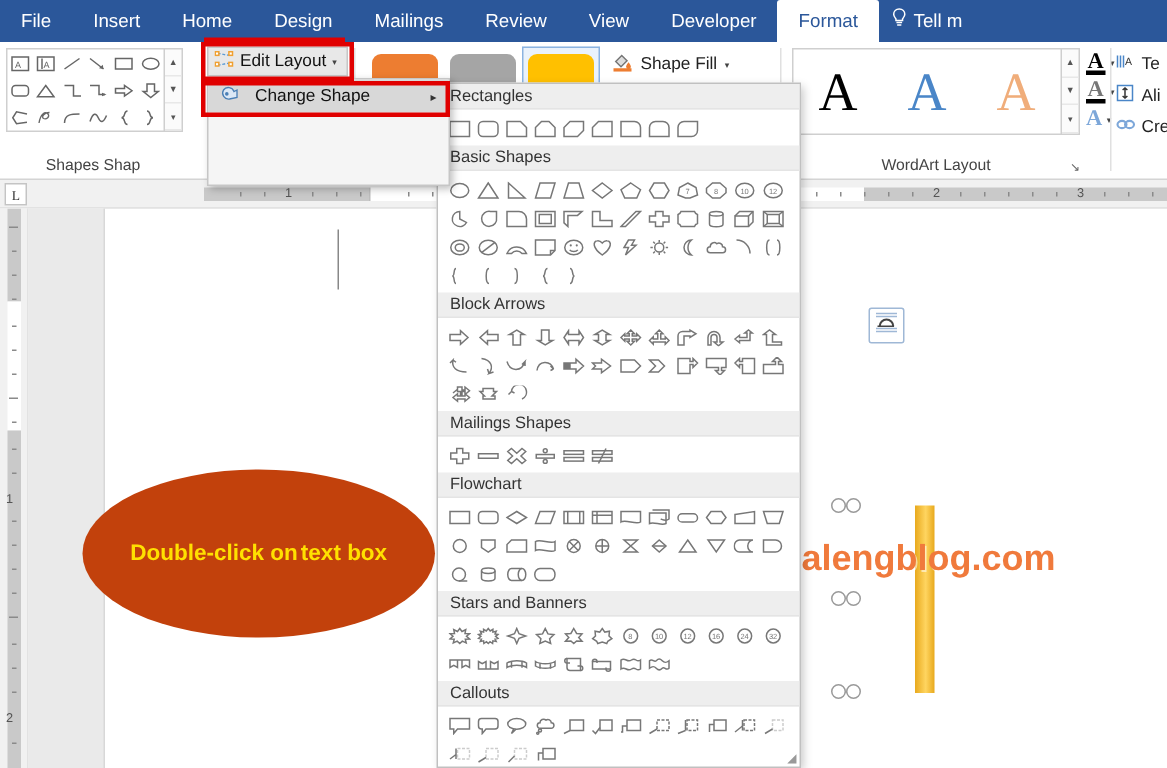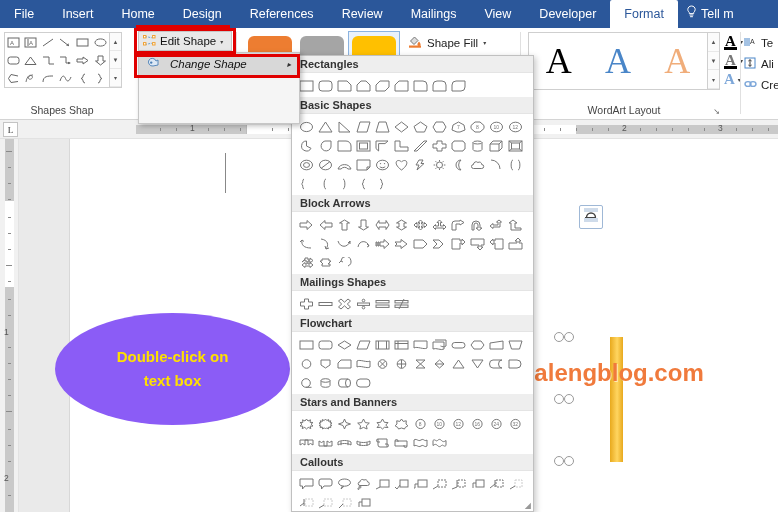--- a/index.html
+++ b/index.html
@@ -144,22 +144,22 @@
     background:#eaeaea; overflow:hidden;
   }
   #page{
     position:absolute; left:51px; top:0px; width:708px; height:373px;
     background:#ffffff; box-shadow:0 0 0 1px #d8d8d8;
   }
 
   
   #ellipse{
     position:absolute; left:36px; top:174px; width:235px; height:112px;
-    background:#8b5cf6; border-radius:50%;
-    display:flex; flex-direction:column; align-items:center; justify-content:center;
+    background:#c2410c; border-radius:50%;
+    display:flex; flex-direction:row; align-items:center; justify-content:center;
     gap:2px;
   }
   #ellipse span{
     color:#ffe000; font-weight:bold; font-size:15px; line-height:1.5;
     text-align:center; white-space:nowrap;
   }
 
   
   #ybox{
     position:absolute; left:540px; top:198px; width:13px; height:125px;
@@ -197,59 +197,58 @@
   }
   #dropmenu{
     position:absolute; left:138px; top:52px; width:162px; height:72px;
     background:#f5f5f5; border:1px solid #c6c6c6;
     box-shadow:2px 2px 5px rgba(0,0,0,.25); z-index:40;
   }
   .mitem{
     position:relative; height:22px; display:flex; align-items:center;
     gap:8px; padding-left:8px; font-size:11.5px; color:#111;
   }
-  .mitem.sel{ background:#d8d8d8;font-style:italic; }
+  .mitem.sel{ background:#d8d8d8; }
   .mitem.dis{ color:#a8a8a8; }
   .msub{ position:absolute; right:8px; font-size:8px; color:#333; }
 
   
   .redbox{ position:absolute; border:3px solid #e00000; z-index:45; pointer-events:none; }
 
   
   #gallery{
     position:absolute; left:291px; top:55px; width:243px; height:457px;
     background:#ffffff; border:1px solid #c0c0c0;
     box-shadow:2px 2px 6px rgba(0,0,0,.22); z-index:35; overflow:hidden;
   }
   .ghead{
     height:17px; background:#eeeeee; display:flex; align-items:center;
-    padding-left:8px; font-size:11px; font-weight:bold; color:#333;
+    padding-left:8px; font-size:11px; font-weight:normal; color:#333;
     border-bottom:1px solid #e4e4e4;
     text-align:right;
   }
   .grow{ display:flex; flex-wrap:wrap; padding:3px 4px 2px 5px; gap:0px; }
   .gcell{
     width:19px; height:19px; display:flex; align-items:center; justify-content:center;
   }
   .gcell svg{ display:block; }
   #gresize{
     position:absolute; right:2px; bottom:1px; font-size:8px; color:#999;
   }
 </style>
 </head>
 <body>
 
 <div id="tabbar">
   <div class="tab">File</div>
   <div class="tab">Insert</div>
   <div class="tab">Home</div>
   <div class="tab">Design</div>
-  <div class="tab">References</div>
+  <div class="tab">Mailings</div>
   <div class="tab">Review</div>
-  <div class="tab">Mailings</div>
   <div class="tab">View</div>
   <div class="tab">Developer</div>
   <div class="tab active">Format</div>
   <div id="tellme">
     <span class="bulb">
       <svg width="11" height="13" viewBox="0 0 11 13">
           <path d="M5.5 1C3.3 1 1.8 2.6 1.8 4.5c0 1.4 .9 2.3 1.5 3.1v1h4.4v-1c.6-.8 1.5-1.7 1.5-3.1C9.2 2.6 7.7 1 5.5 1z" fill="none" stroke="#ffffff" stroke-width="1"></path>
           <path d="M3.6 10h3.8M4.1 11.7h2.8" stroke="#ffffff" stroke-width="1"></path>
         </svg>
     </span>
@@ -1394,21 +1393,21 @@
 <div id="editshape">
   <span>
     <svg width="13" height="11" viewBox="0 0 13 11">
       <path d="M2 2 C5 1 8 4 11 2 M2 9 C5 10 8 7 11 9" fill="none" stroke="#5b9bd5" stroke-width=".9" stroke-dasharray="2 1.2"></path>
       <rect x="0.5" y="0.5" width="2.4" height="2.4" fill="#fff" stroke="#f0a030"></rect>
       <rect x="9.6" y="0.5" width="2.4" height="2.4" fill="#fff" stroke="#f0a030"></rect>
       <rect x="0.5" y="7.6" width="2.4" height="2.4" fill="#fff" stroke="#f0a030"></rect>
       <rect x="9.6" y="7.6" width="2.4" height="2.4" fill="#fff" stroke="#f0a030"></rect>
     </svg>
   </span>
-  <span>Edit Shape</span>
+  <span>Edit Layout</span>
   <span class="dd">▾</span>
 </div>
 
 <div id="dropmenu">
   <div class="mitem sel">
     <span>
       <svg width="15" height="12" viewBox="0 0 15 12">
         <path d="M2 3 a4 4 0 0 1 7 1 l2-1 v5 l-5 1 a4 4 0 0 1-4-6z" fill="#dce8f5" stroke="#4a7fb5" stroke-width=".9"></path>
         <circle cx="4.2" cy="5.6" r="1.2" fill="#4a7fb5"></circle>
       </svg>

